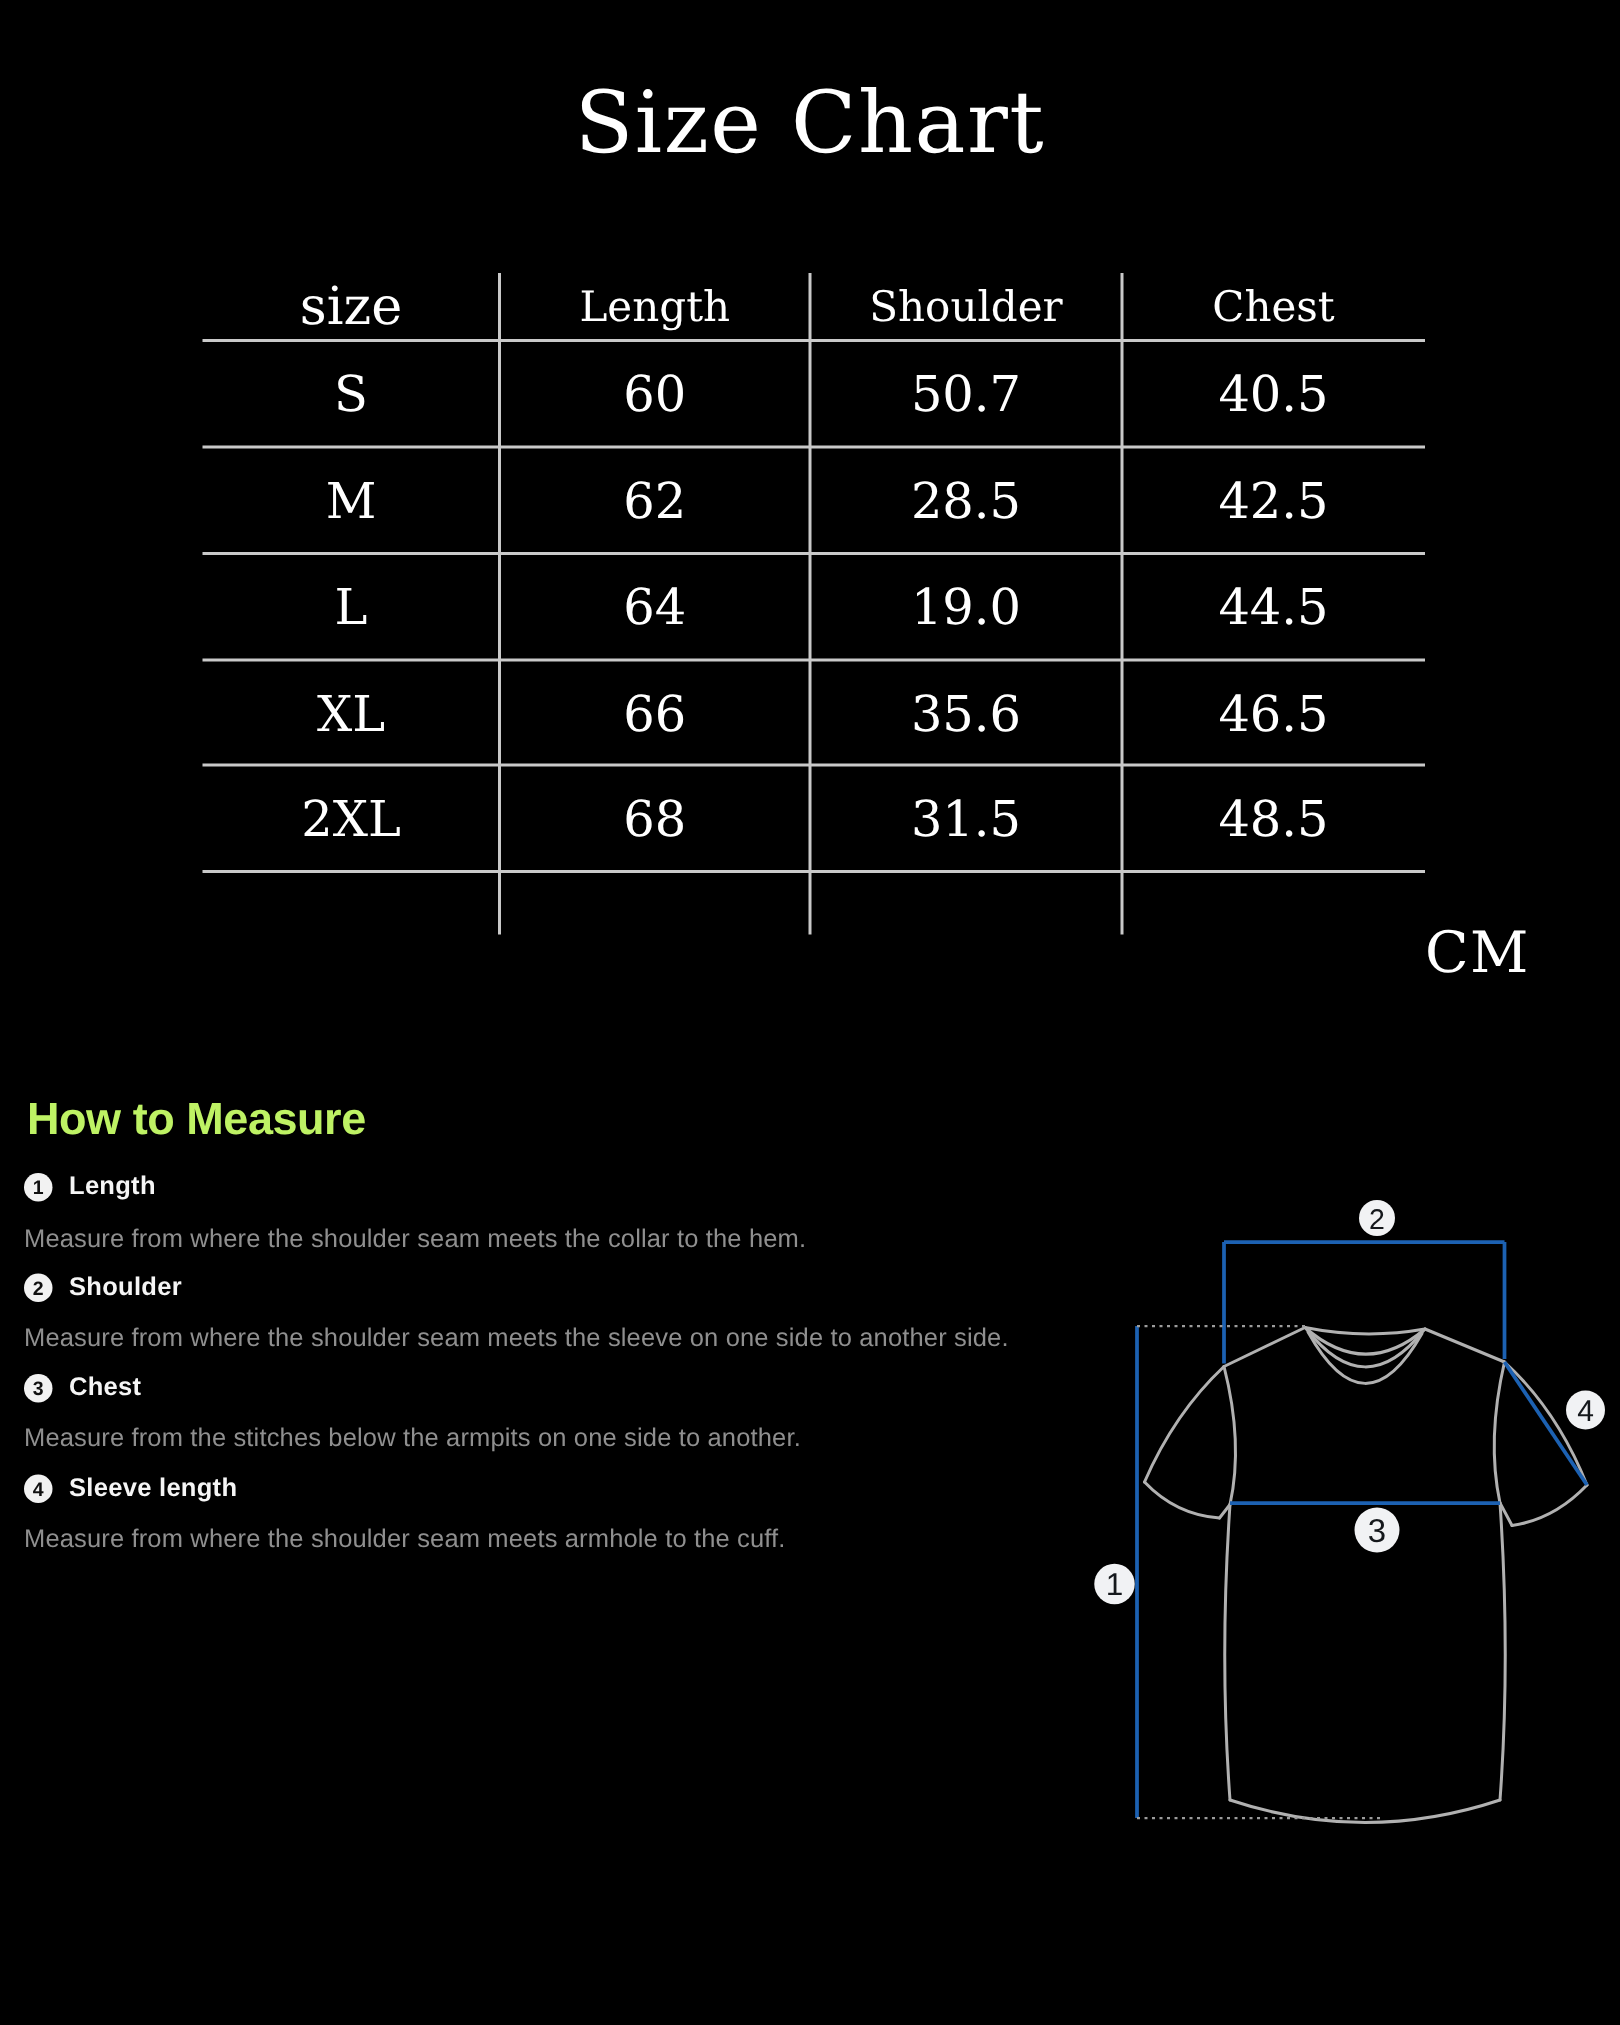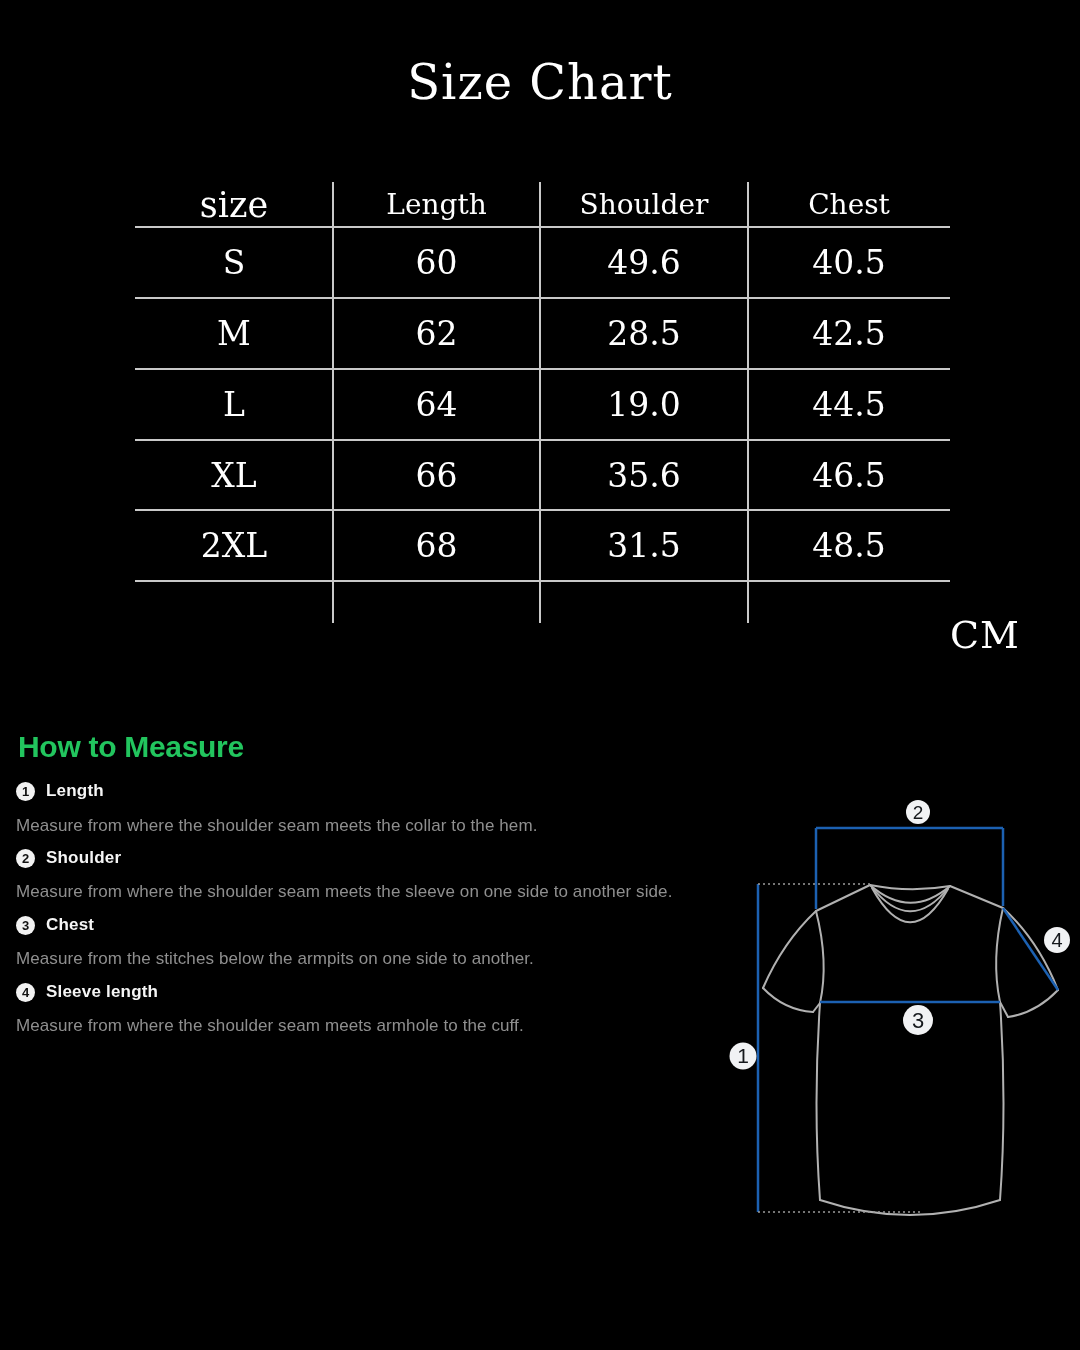--- a/index.html
+++ b/index.html
@@ -1,41 +1,41 @@
 <!DOCTYPE html>
 <html><head>
 <meta charset="utf-8">
 <style>
   html,body{margin:0;padding:0;background:#000;}
   .page{position:relative;width:1080px;height:1350px;background:#000;overflow:hidden;
         font-family:"Liberation Sans",sans-serif;}
 
   
   .title{position:absolute;top:45px;left:0;width:1080px;text-align:center;
-         font-family:"DejaVu Serif",serif;font-size:48px;line-height:75px;
+         font-family:"DejaVu Serif",serif;font-size:57px;line-height:75px;
          color:#ffffff;font-weight:400;letter-spacing:1px;}
 
   
   .size-table{position:absolute;left:135px;top:182px;width:815px;height:441px;
               font-family:"DejaVu Serif",serif;color:#ffffff;}
   .hline{position:absolute;left:0;width:815px;height:2px;background:#c9c9c9;}
   .vline{position:absolute;top:0;width:2px;height:441px;background:#c9c9c9;}
   .t-row{position:absolute;left:0;width:815px;display:flex;align-items:center;}
   .t-cell{display:inline-flex;align-items:center;justify-content:center;text-align:center;}
   .c1{width:198px;} .c2{width:207px;} .c3{width:208px;} .c4{width:202px;}
   .t-head{height:45px;top:0;}
   .th{font-size:28px;}
   .th-size{font-size:35px;}
   .t-data{height:71px;font-size:33px;}
   .unit-label{position:absolute;left:950px;top:613px;width:120px;
               font-family:"DejaVu Serif",serif;font-size:38px;color:#ffffff;letter-spacing:1px;}
 
   
   .hm-heading{position:absolute;left:18px;top:730px;font-size:30px;font-weight:bold;
-              color:#22c55e;letter-spacing:-0.3px;}
+              color:#bef264;letter-spacing:-0.3px;}
   .hm-item{position:absolute;left:16px;display:flex;align-items:center;gap:11px;height:20px;}
   .hm-badge{width:19px;height:19px;border-radius:50%;background:#f2f2f2;color:#111;
             font-size:13px;font-weight:bold;display:flex;align-items:center;justify-content:center;
             flex:0 0 auto;}
   .hm-label{font-size:17px;font-weight:bold;color:#f5f5f5;letter-spacing:0.2px;}
   .hm-desc{position:absolute;left:16px;font-size:17px;line-height:20px;color:#8f8f8f;
            letter-spacing:0.1px;white-space:nowrap;}
   .i1{top:781px;} .d1{top:816px;}
   .i2{top:848px;} .d2{top:882px;}
   .i3{top:915px;} .d3{top:949px;}
@@ -71,21 +71,21 @@
     <div class="t-row t-head">
       <span class="t-cell c1 th th-size">size</span>
       <span class="t-cell c2 th">Length</span>
       <span class="t-cell c3 th">Shoulder</span>
       <span class="t-cell c4 th">Chest</span>
     </div>
 
     <div class="t-row t-data" style="top:45px">
       <span class="t-cell c1">S</span>
       <span class="t-cell c2">60</span>
-      <span class="t-cell c3">49.6</span>
+      <span class="t-cell c3">50.7</span>
       <span class="t-cell c4">40.5</span>
     </div>
     <div class="t-row t-data" style="top:116px">
       <span class="t-cell c1">M</span>
       <span class="t-cell c2">62</span>
       <span class="t-cell c3">28.5</span>
       <span class="t-cell c4">42.5</span>
     </div>
     <div class="t-row t-data" style="top:187px">
       <span class="t-cell c1">L</span>

